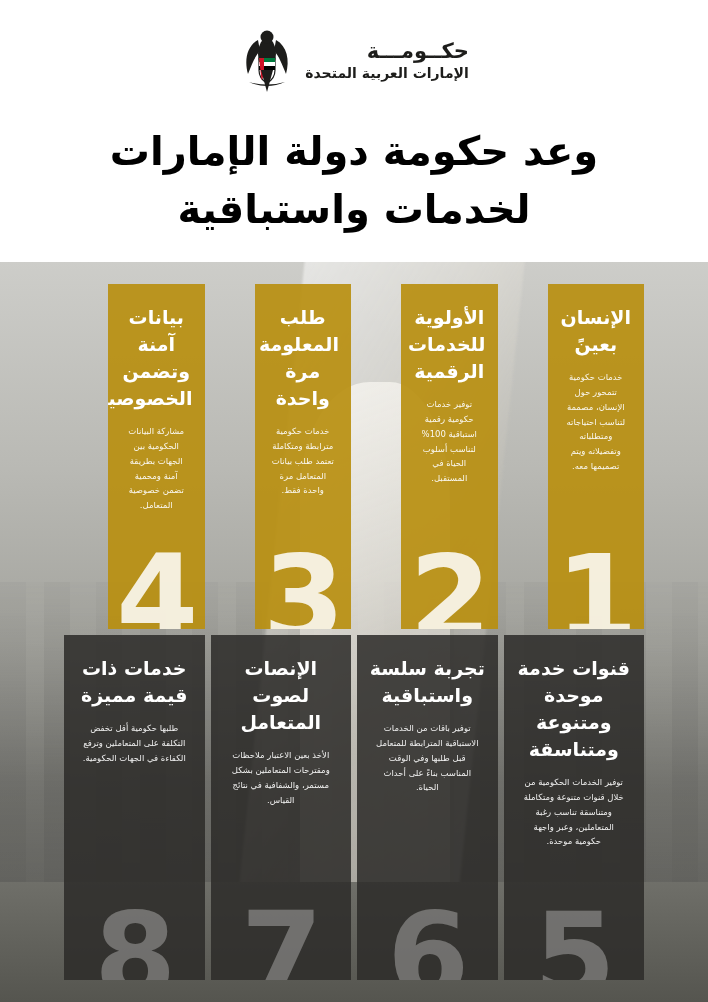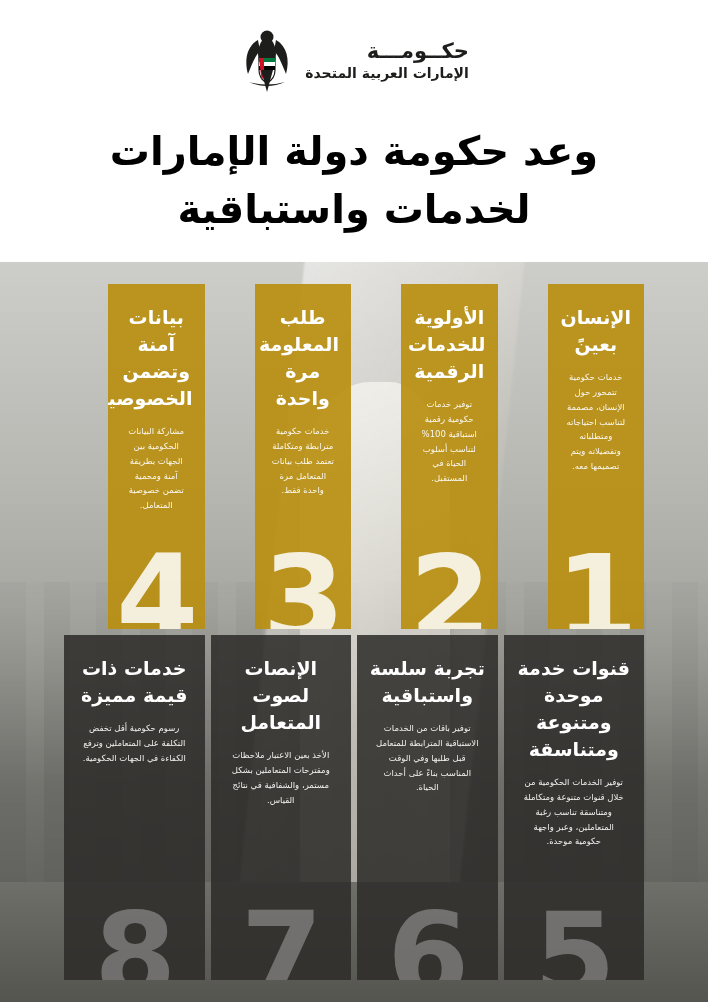--- a/index.html
+++ b/index.html
@@ -281,17 +281,17 @@
   </div>
 
   <div class="card dark">
     <h2 class="title">الإنصات لصوت المتعامل</h2>
     <p class="desc">الأخذ بعين الاعتبار ملاحظات ومقترحات المتعاملين بشكل مستمر، والشفافية في نتائج القياس.</p>
     <div class="num">7</div>
   </div>
 
   <div class="card dark">
     <h2 class="title">خدمات ذات قيمة مميزة</h2>
-    <p class="desc">رسوم حكومية أقل تخفض التكلفة على المتعاملين وترفع الكفاءة في الجهات الحكومية.</p>
+    <p class="desc">طلبها حكومية أقل تخفض التكلفة على المتعاملين وترفع الكفاءة في الجهات الحكومية.</p>
     <div class="num">8</div>
   </div>
 
 </div>
 
 </body></html>

